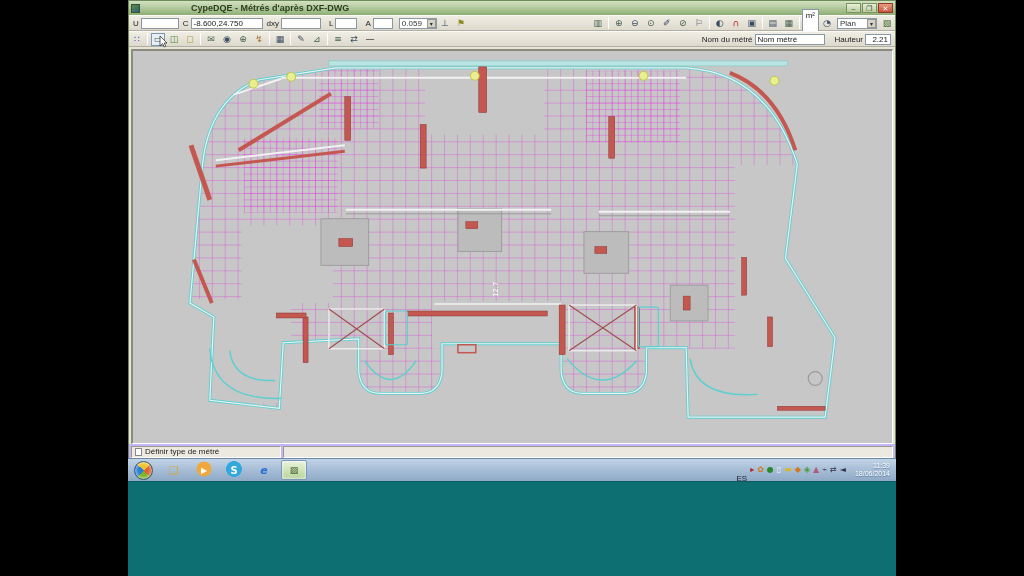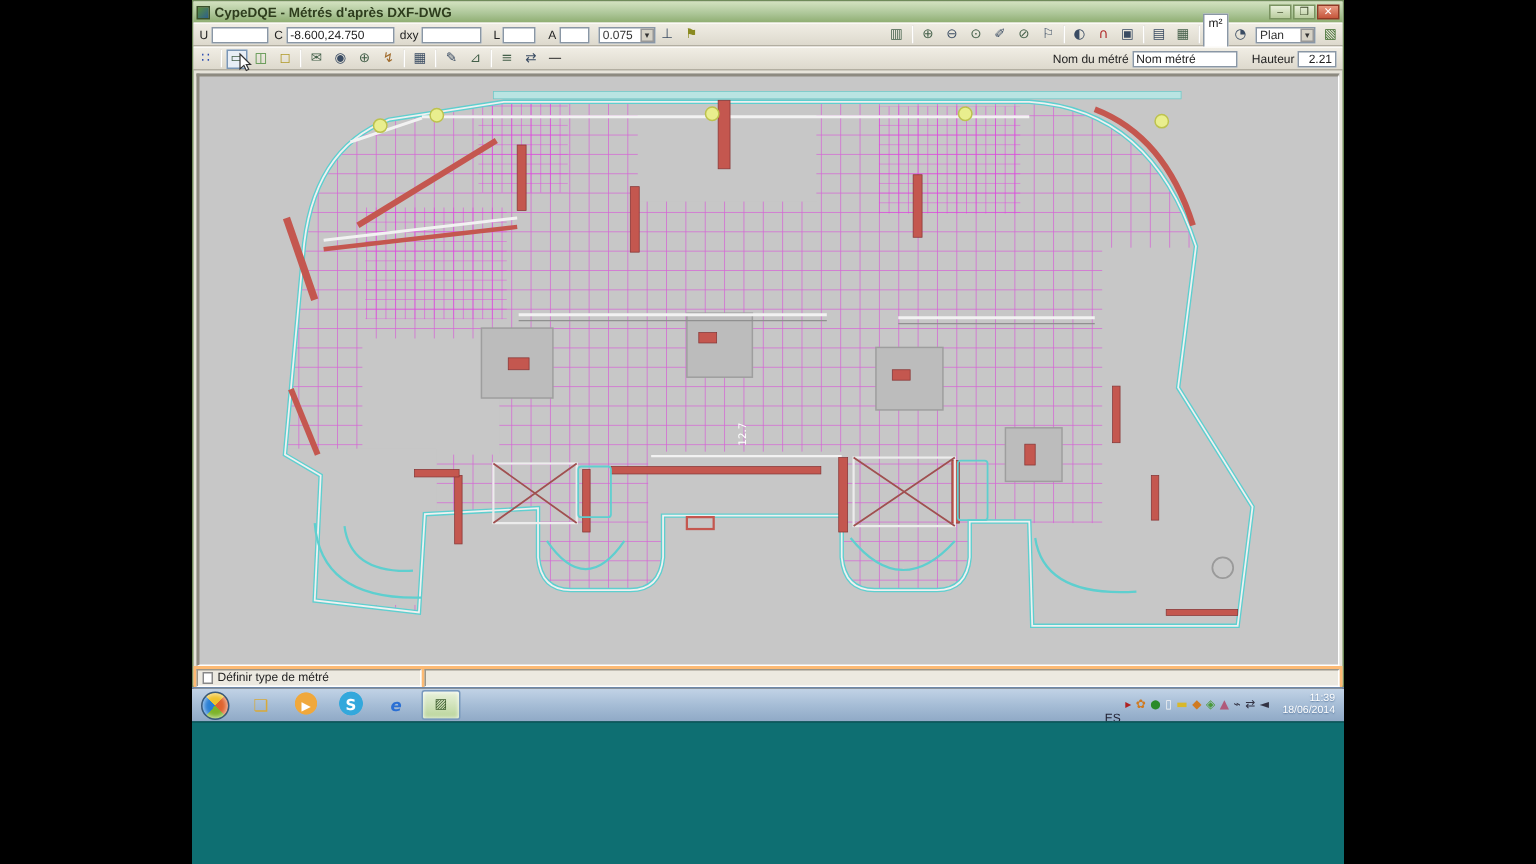--- a/index.html
+++ b/index.html
@@ -9,21 +9,21 @@
   .content { position:absolute; left:128px; top:0; width:768px; height:576px; }
 
   
   .window { position:absolute; left:0; top:0; width:768px; height:458px;
             background:#e7e4da; border:1px solid #6f8a5a; }
   .titlebar { position:relative; height:14px;
               background:linear-gradient(180deg,#d3e2c0 0%,#aec79a 55%,#8fae72 100%);
               display:flex; align-items:center; padding:0 2px; }
   .titlebar .appicon { width:9px; height:9px; margin-right:3px;
               background:linear-gradient(135deg,#5a8f3a,#2c5e8f); border:1px solid #3a512b; }
-  .titlebar .title { font-size:9px; font-weight:bold; color:#2e3d1d; white-space:nowrap; }
+  .titlebar .title { font-size:9px; font-weight:bold; color:#2e3d1d; white-space:nowrap;margin-left:48px; }
   .winbtns { position:absolute; right:2px; top:2px; display:flex; gap:1px; }
   .winbtn { width:15px; height:10px; font-size:7px; line-height:9px; text-align:center;
             border:1px solid #7a9361; background:linear-gradient(180deg,#e8f0da,#b9cc9e);
             color:#3c4a2a; }
   .winbtn.close { background:linear-gradient(180deg,#e89a82,#c6563c); color:#fff; border-color:#8f3a26; }
 
   .toolbar { position:relative; height:16px; background:linear-gradient(180deg,#f0ede4,#ddd9cd);
              border-top:1px solid #fbfaf6; border-bottom:1px solid #b2aea1;
              display:flex; align-items:center; font-size:8px; color:#333; }
   .tb-label { margin:0 2px 0 4px; color:#222; }
@@ -43,21 +43,21 @@
            padding:0 3px; line-height:11px; color:#222;text-align:center; }
 
   
   .canvas { position:absolute; left:2px; top:48px; width:762px; height:395px;
             background:#c7c7c7; border-top:2px solid #8d8a80; border-left:2px solid #8d8a80;
             border-right:1px solid #fff; border-bottom:1px solid #fff; }
   .canvas svg { display:block; }
 
   
   .statusbar { position:absolute; left:0; top:443px; width:766px; height:15px;
-               background:#fdba74; display:flex; align-items:center; padding:0 2px; }
+               background:#c4b5fd; display:flex; align-items:center; padding:0 2px; }
   .status-cell { height:12px; border:1px solid #9a968a; border-right-color:#fff; border-bottom-color:#fff;
                  background:#ece9e0; display:flex; align-items:center; font-size:8px; color:#222;
                  padding:0 3px; }
   .status-icon { width:7px; height:8px; background:#fff; border:1px solid #888; margin-right:3px; }
 
   
   .taskbar { position:absolute; left:0; top:458px; width:768px; height:23px;
              background:linear-gradient(180deg,#c2d3e6 0%,#a6bdd6 50%,#8fa9c6 100%);
              border-top:1px solid #6d88a8; display:flex; align-items:center; }
   .orb { width:19px; height:19px; border-radius:50%; margin:0 8px 0 6px;
@@ -110,21 +110,21 @@
       <span class="tb-field" style="width:38px"></span>
       <span class="tb-label">C</span>
       <span class="tb-field" style="width:72px">-8.600,24.750</span>
       <span class="tb-label">dxy</span>
       <span class="tb-field" style="width:40px"></span>
       <span class="tb-label" style="margin-left:8px">L</span>
       <span class="tb-field" style="width:22px"></span>
       <span class="tb-label" style="margin-left:8px">A</span>
       <span class="tb-field" style="width:20px"></span>
       <span class="tb-select" style="width:38px;margin-left:6px">
-        <span>0.075</span>
+        <span>0.059</span>
         <span class="arrow">▾</span>
       </span>
       <span class="icon-btn">⊥</span>
       <span class="icon-btn" style="color:#8a8a20">⚑</span>
 
       <span style="margin-left:auto"></span>
       <span class="icon-btn">▥</span>
       <span class="sep"></span>
       <span class="icon-btn">⊕</span>
       <span class="icon-btn">⊖</span>

